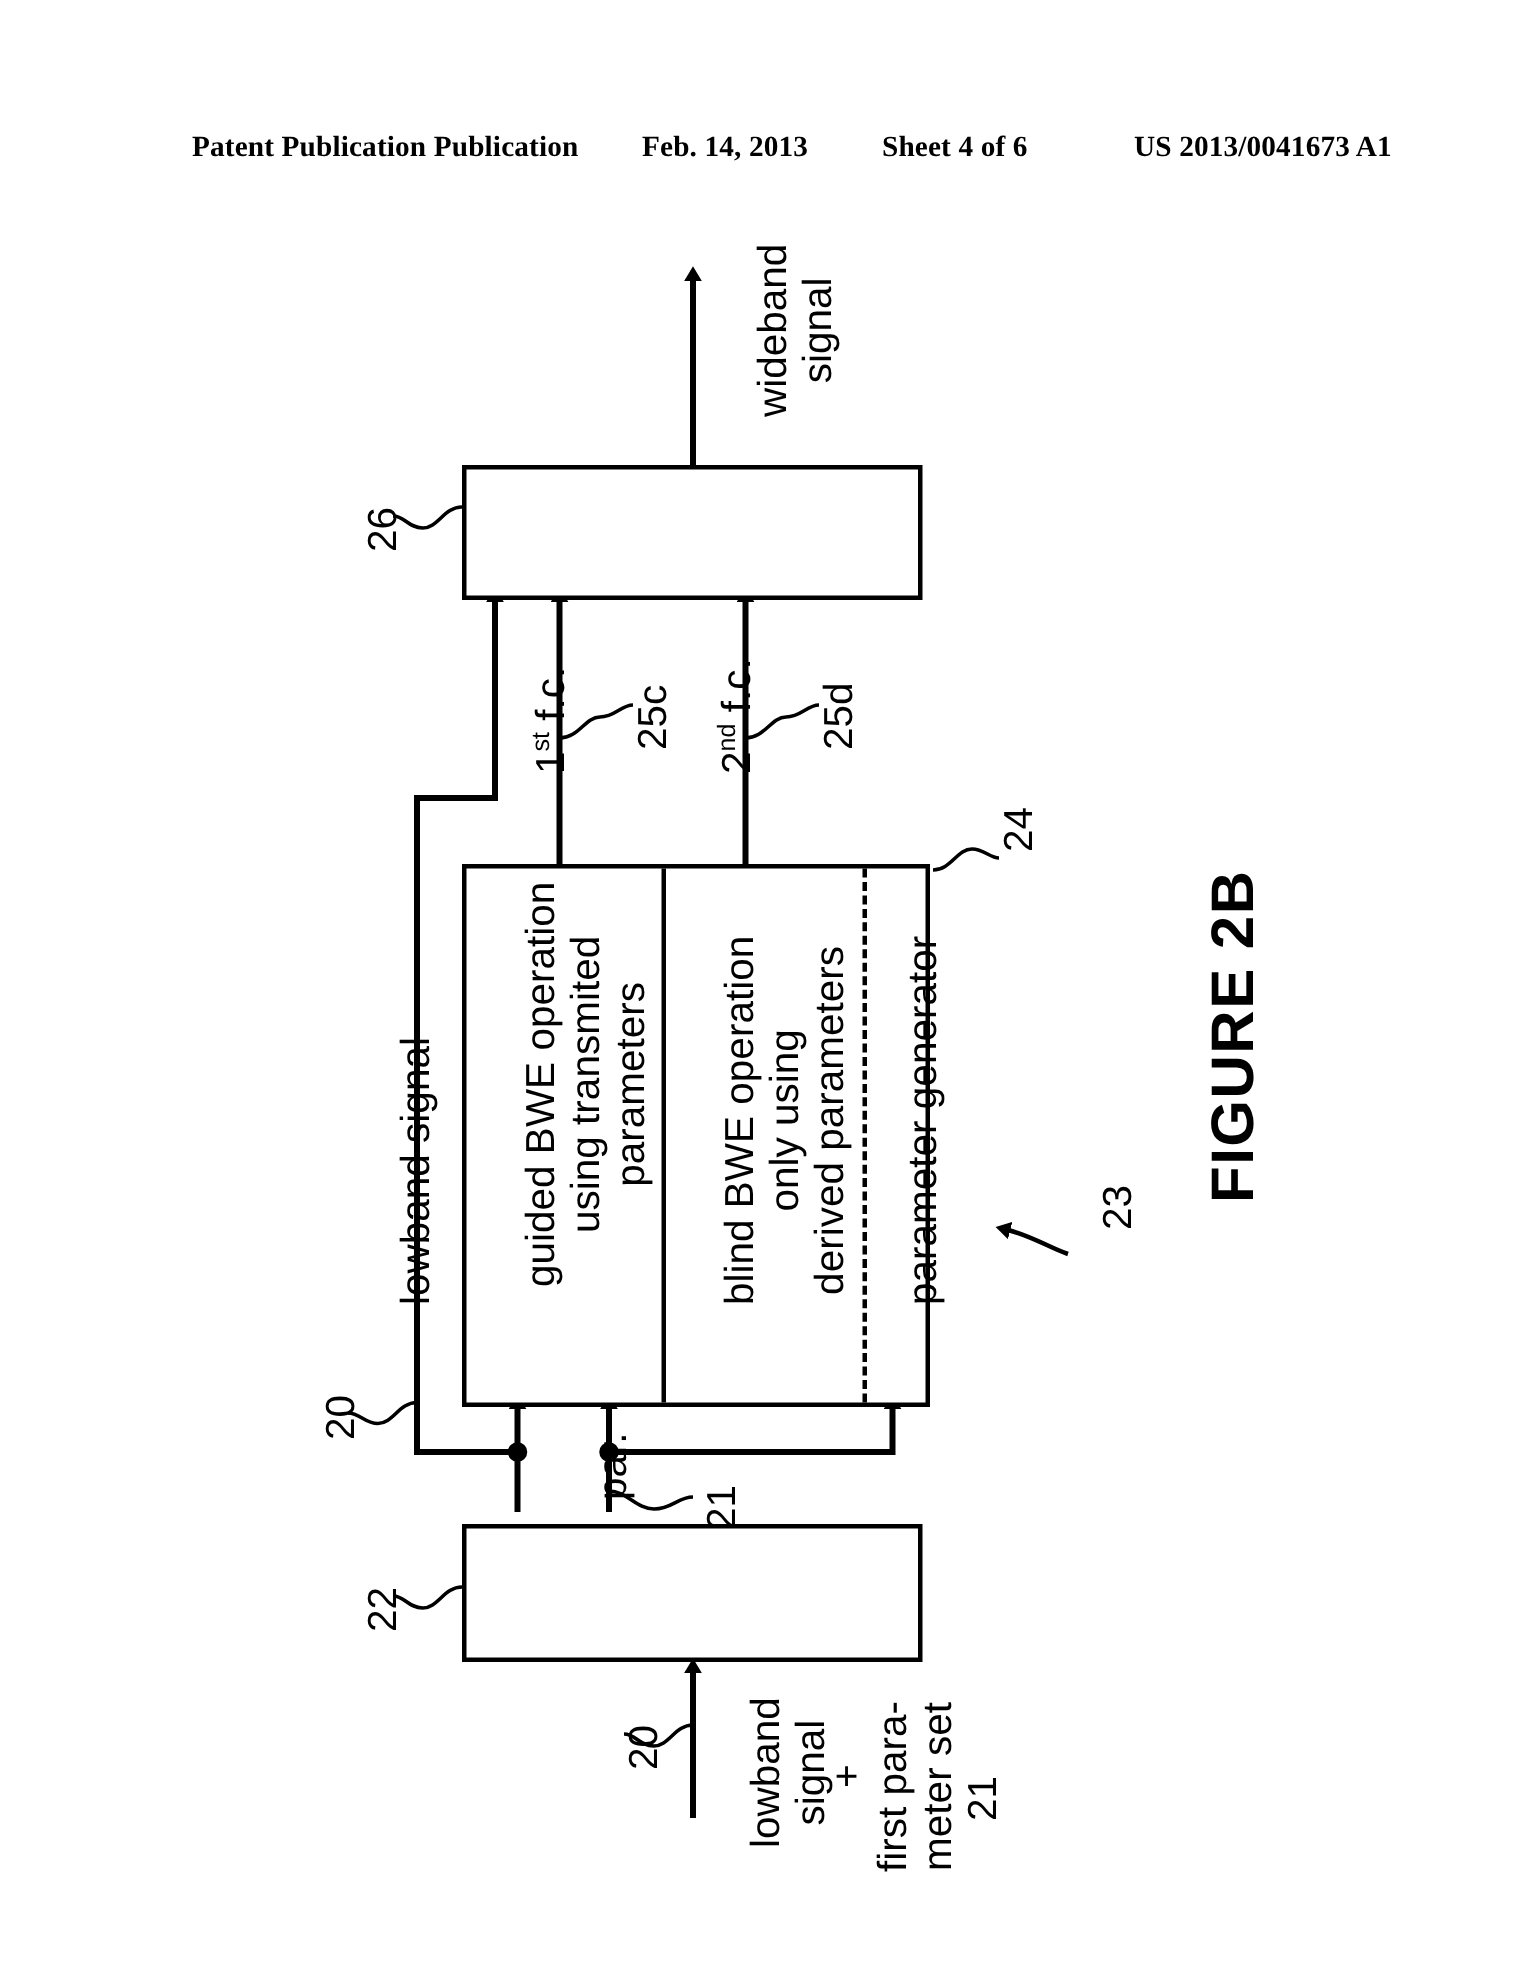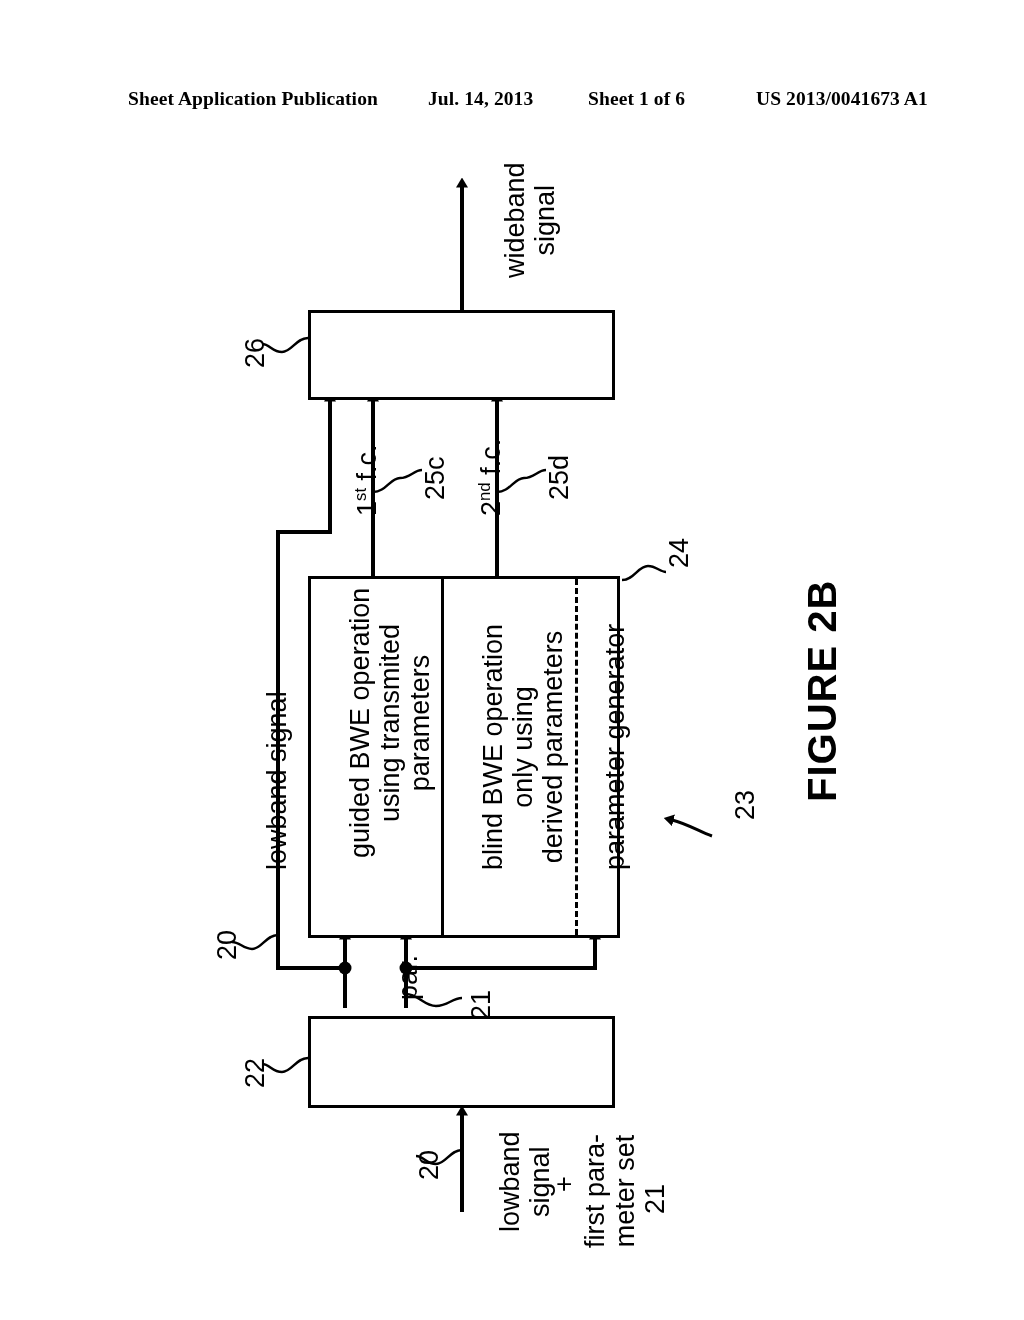--- a/index.html
+++ b/index.html
@@ -97,23 +97,23 @@
     left: 0; top: 0;
     width: 1024px; height: 1320px;
     pointer-events: none;
   }
   .sup { font-size: 0.62em; vertical-align: super; }
 </style>
 </head>
 <body>
 
 <div class="page-header">
-  <span class="hdr-pub">Sheet Application Publication</span>
-  <span class="hdr-date">Jul. 14, 2013</span>
-  <span class="hdr-sheet">Sheet 1 of 6</span>
+  <span class="hdr-pub">Patent Publication Publication</span>
+  <span class="hdr-date">Feb. 14, 2013</span>
+  <span class="hdr-sheet">Sheet 4 of 6</span>
   <span class="hdr-num">US 2013/0041673 A1</span>
 </div>
 
 <div id="diagram">
 
   <svg class="overlay" viewBox="0 0 1024 1320">
     <defs>
       <marker id="ah" markerWidth="9" markerHeight="11" refX="1.5" refY="5.5" orient="auto" markerUnits="strokeWidth">
         <polygon points="0,0 0,11 8.5,5.5" fill="#000"></polygon>
       </marker>

